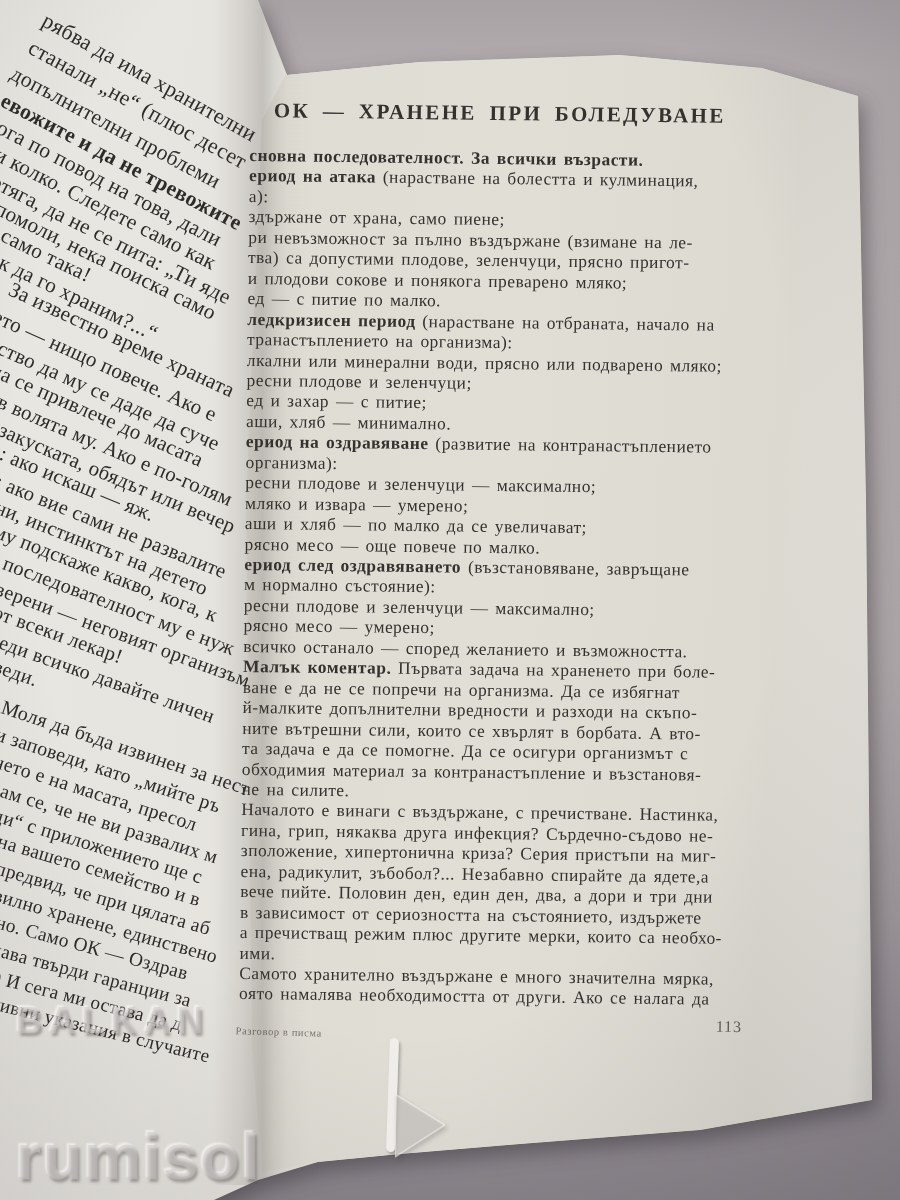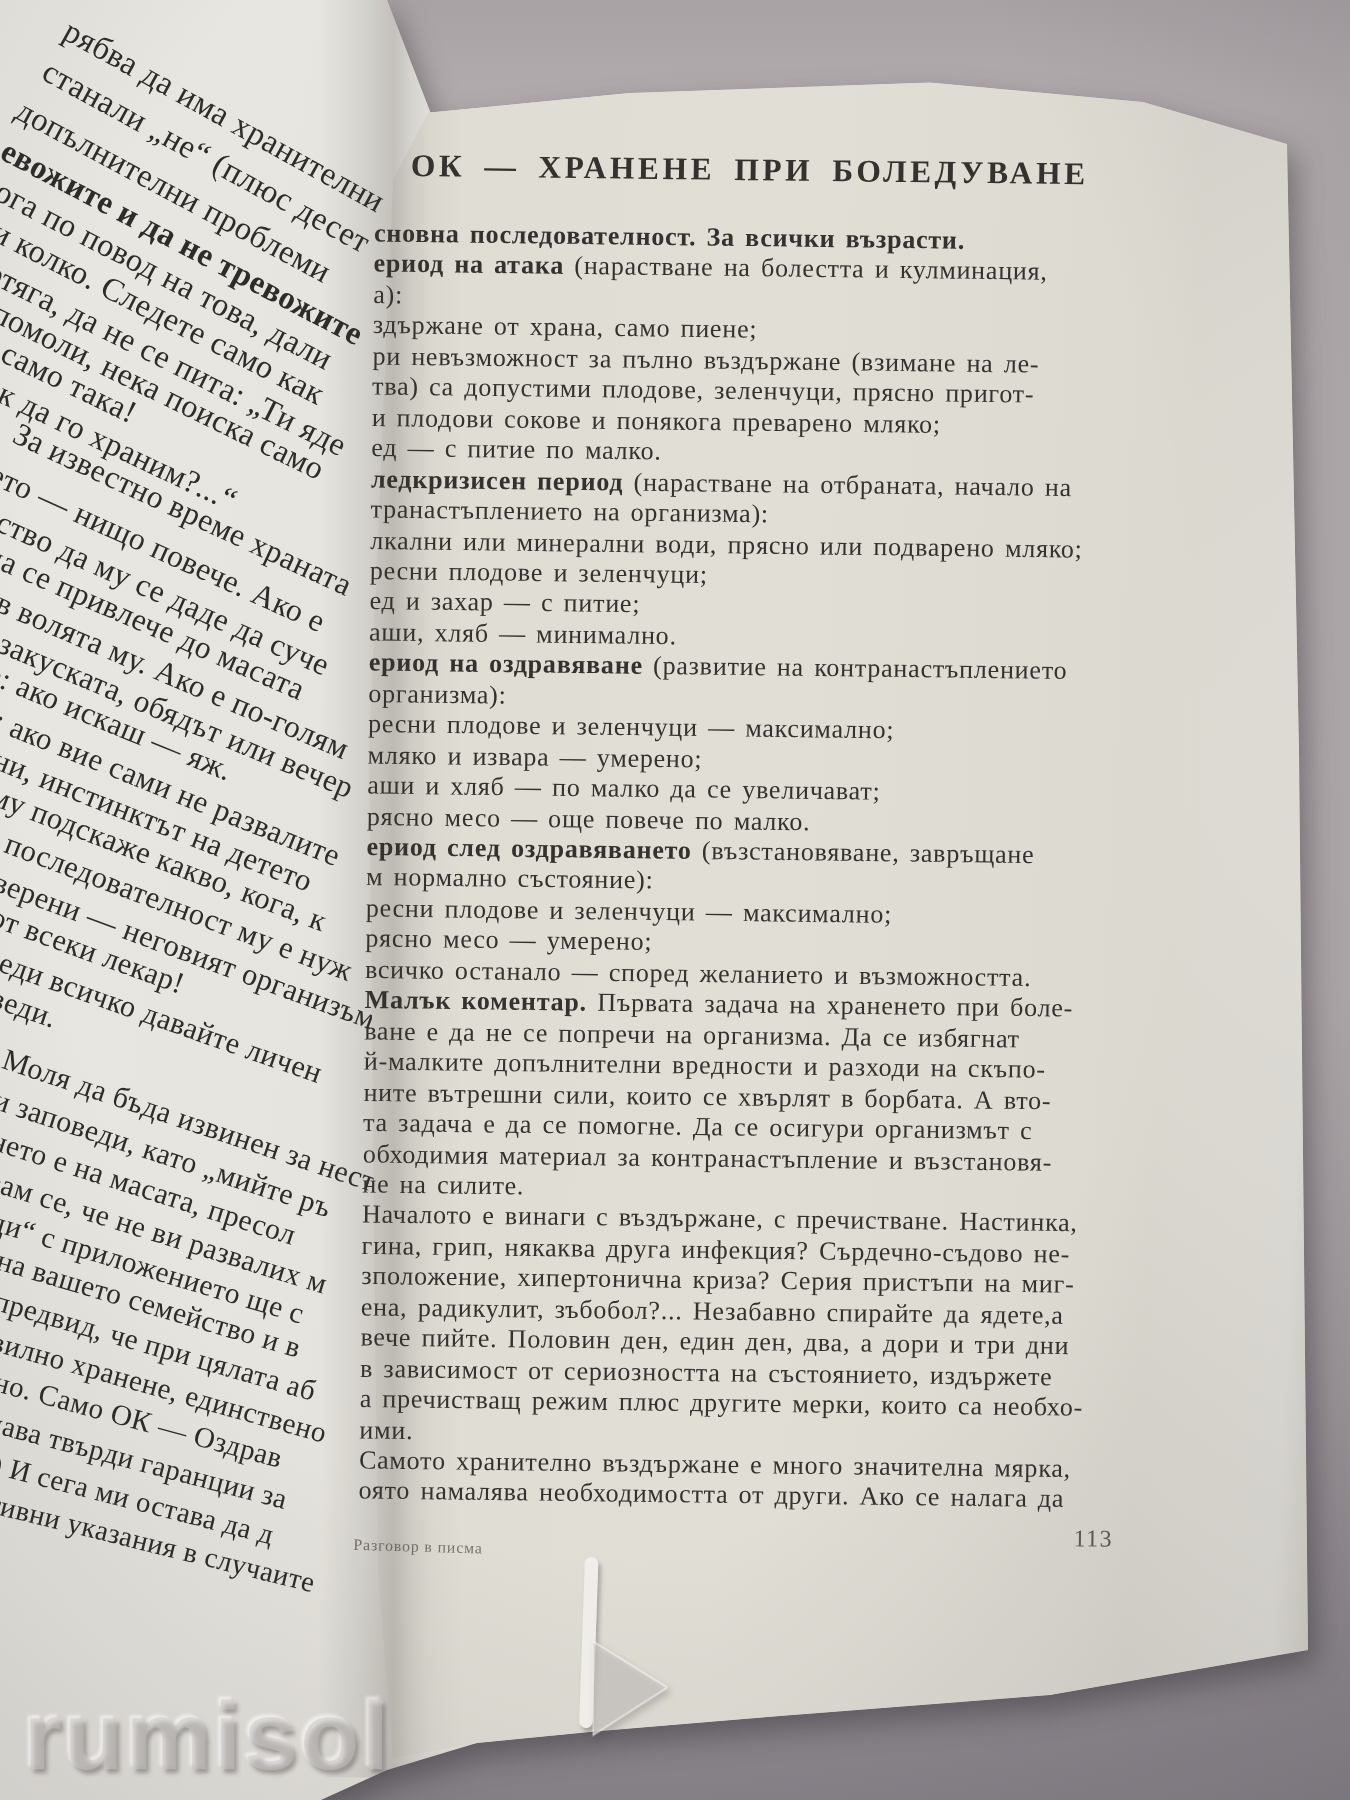--- a/index.html
+++ b/index.html
@@ -140,20 +140,21 @@
         <div class="page-num">113</div>
       </div>
 
       <div class="gutter"></div>
     </div>
   </div>
 
   <div class="vignette"></div>
 
   <div class="watermark">
+    <div class="wm-t wm-balkan">BALKAN</div>
     <div class="wm-stem"></div>
     <svg class="wm-play" width="50" height="64" viewBox="0 0 50 64">
       <polygon points="0,0 50,31 0,63" fill="rgba(208,205,202,0.58)" stroke="rgba(255,255,255,0.45)" stroke-width="1.5"></polygon>
     </svg>
     <div class="wm-t wm-rumisol">rumisol</div>
   </div>
 
 </div>
 
 </body></html>

